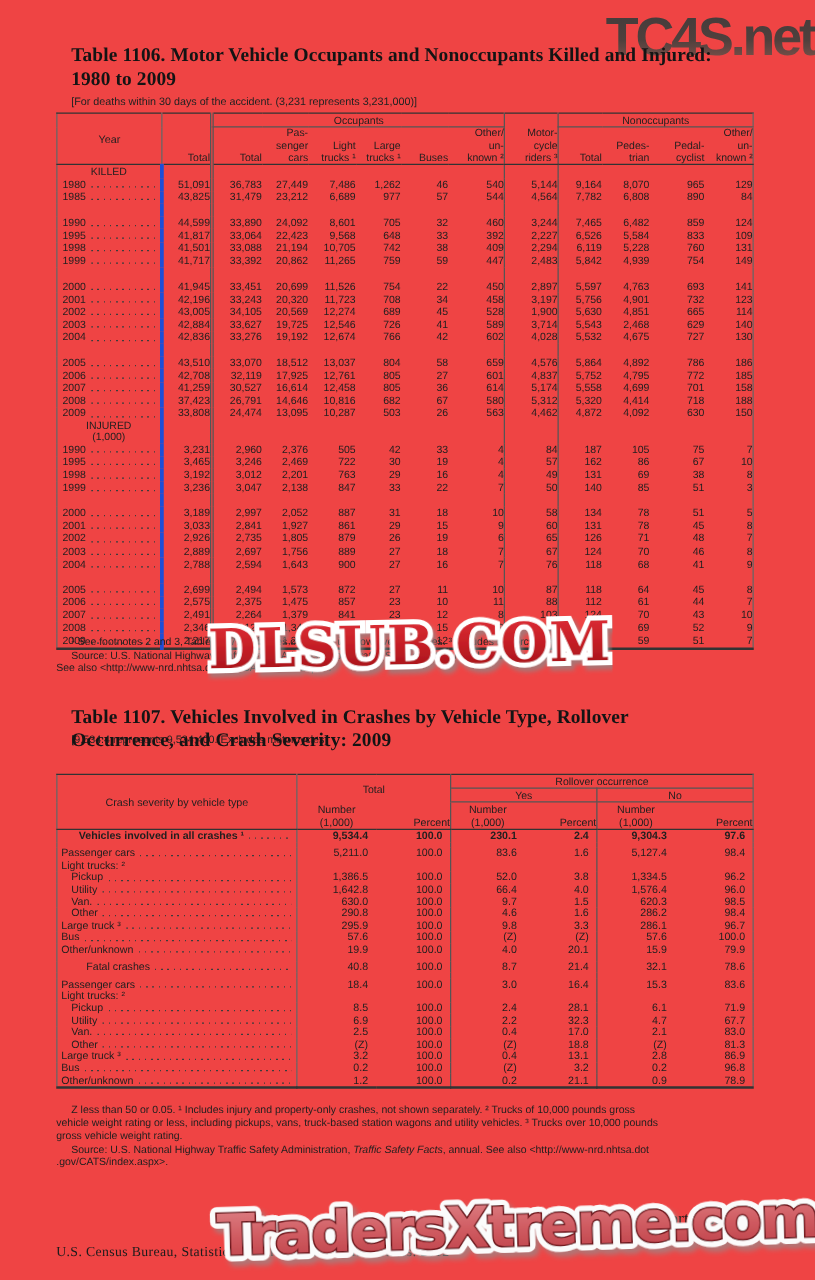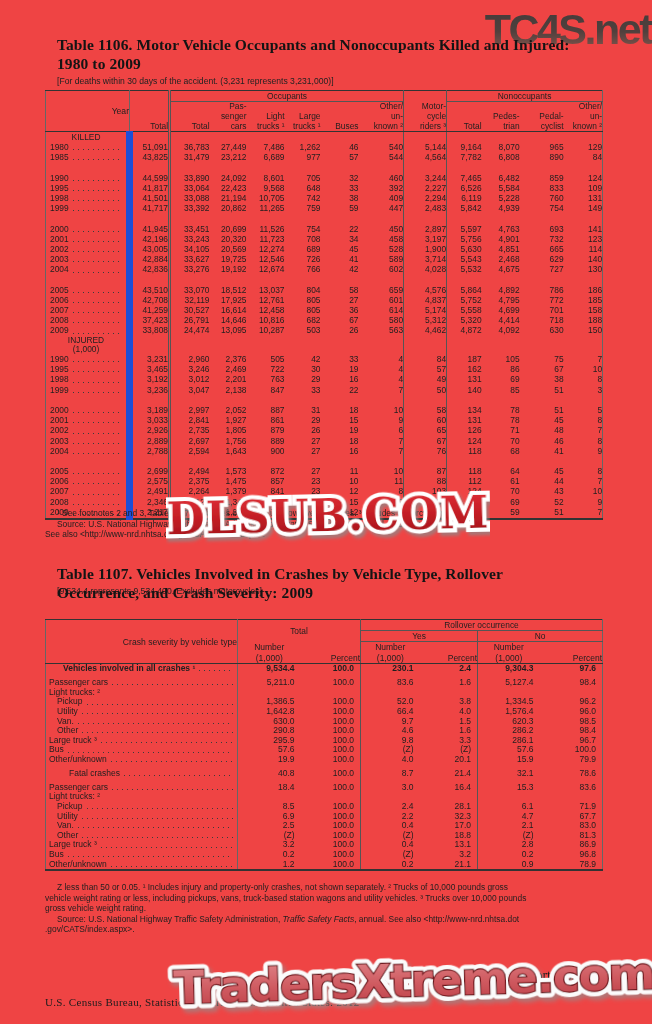--- a/index.html
+++ b/index.html
@@ -14,41 +14,41 @@
   
   table.stat{position:absolute;left:45px;border-collapse:collapse;table-layout:fixed;width:557px;
              border-top:1.5px solid #333;border-bottom:2px solid #333;
              border-left:1px solid #666;border-right:1px solid #666;}
   #t1106{top:90px;} #t1107{top:619px;}
   table.stat th,table.stat td{margin:0;padding:0;font-weight:normal;color:#1f1f1f;}
   
   th.grp{font-size:8.4px;text-align:center;vertical-align:middle;padding:2px 0 1px;}
   th.bh {font-size:8.4px;text-align:right;vertical-align:bottom;white-space:pre-line;
          line-height:9.8px;padding:0 4px 3px 0;}
-  th.stubh{font-size:8.6px;text-align:right;vertical-align:middle;}
+  th.stubh{font-size:8.6px;text-align:center;vertical-align:middle;}
   th.nh{font-size:8.5px;text-align:center;vertical-align:bottom;white-space:pre-line;line-height:10.5px;padding-bottom:2px;}
   th.ph{font-size:8.5px;text-align:right;vertical-align:bottom;padding:0 6px 2px 0;}
   .bb{border-bottom:1px solid #555;}
   .hb{border-bottom:1.5px solid #333;}
   .br1{border-right:1px solid #666;}
   .brD{border-right:3px double #555;}
   .br2{border-right:1.5px solid #555;}
   
   #t1106 td{height:10.2px;font-size:8.4px;line-height:9.2px;}
   #t1107 td{height:9.6px;font-size:8.5px;line-height:9.2px;}
   td.num{text-align:right;padding-right:5px;white-space:nowrap;}
   #t1107 td.num{padding-right:6px;}
   tr.gap td{height:3.6px;} #t1107 tr.gap td{height:4.4px;}
   td.stub .sl{display:flex;align-items:flex-end;overflow:hidden;}
   td.stub .yl{white-space:nowrap;}
   .ld{flex:1 1 auto;height:1px;margin:0 4px 2px 4px;
       background:repeating-linear-gradient(90deg,#3c3c3c 0 1.2px,transparent 1.2px 5px);}
   #t1106 td.stub{padding-left:4px;}
   td.sec{text-align:center;white-space:pre-line;font-size:8.4px;line-height:9.6px;padding:2px 0 1px;}
-  #t1106 td:nth-child(1){border-right:7px solid #1d4ed8;margin-top:16px;}
+  #t1106 td:nth-child(1){border-right:3px solid #1d4ed8;margin-top:16px;}
   #t1106 td:nth-child(2){border-right:3px double #555;}
   #t1106 td:nth-child(8){border-right:1.5px solid #555;}
   #t1106 td:nth-child(9){border-right:1.5px solid #555;}
   #t1107 td:nth-child(1){border-right:1px solid #666;}
   #t1107 td:nth-child(3){border-right:1.5px solid #555;}
   #t1107 td:nth-child(5){border-right:1.5px solid #555;}
   #t1107 .ind0{padding-left:3px;} #t1107 .ind1{padding-left:11px;margin-top:16px;}
   #t1107 .ind2{padding-left:17px;} #t1107 .ind3{padding-left:23px;}
   tr.boldrow td{font-weight:bold;}
   

